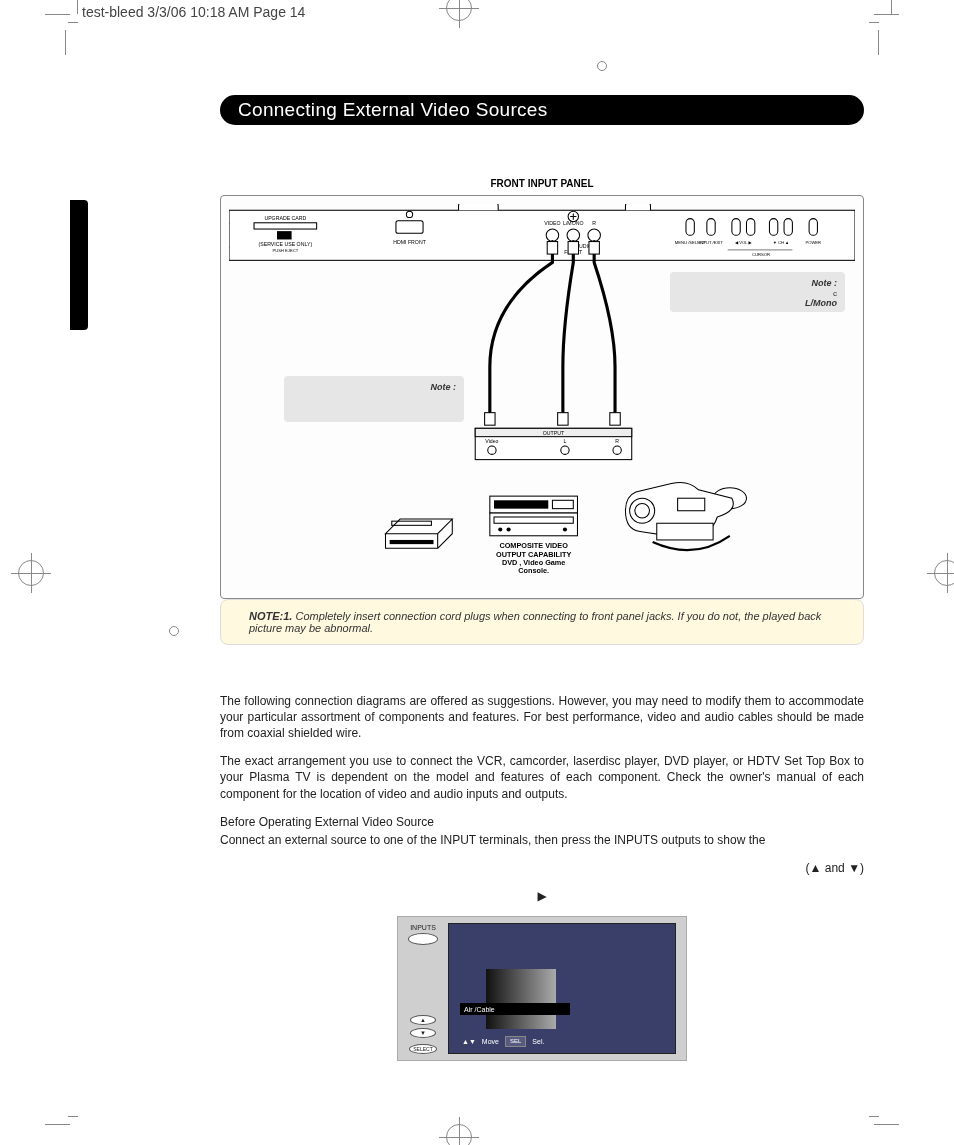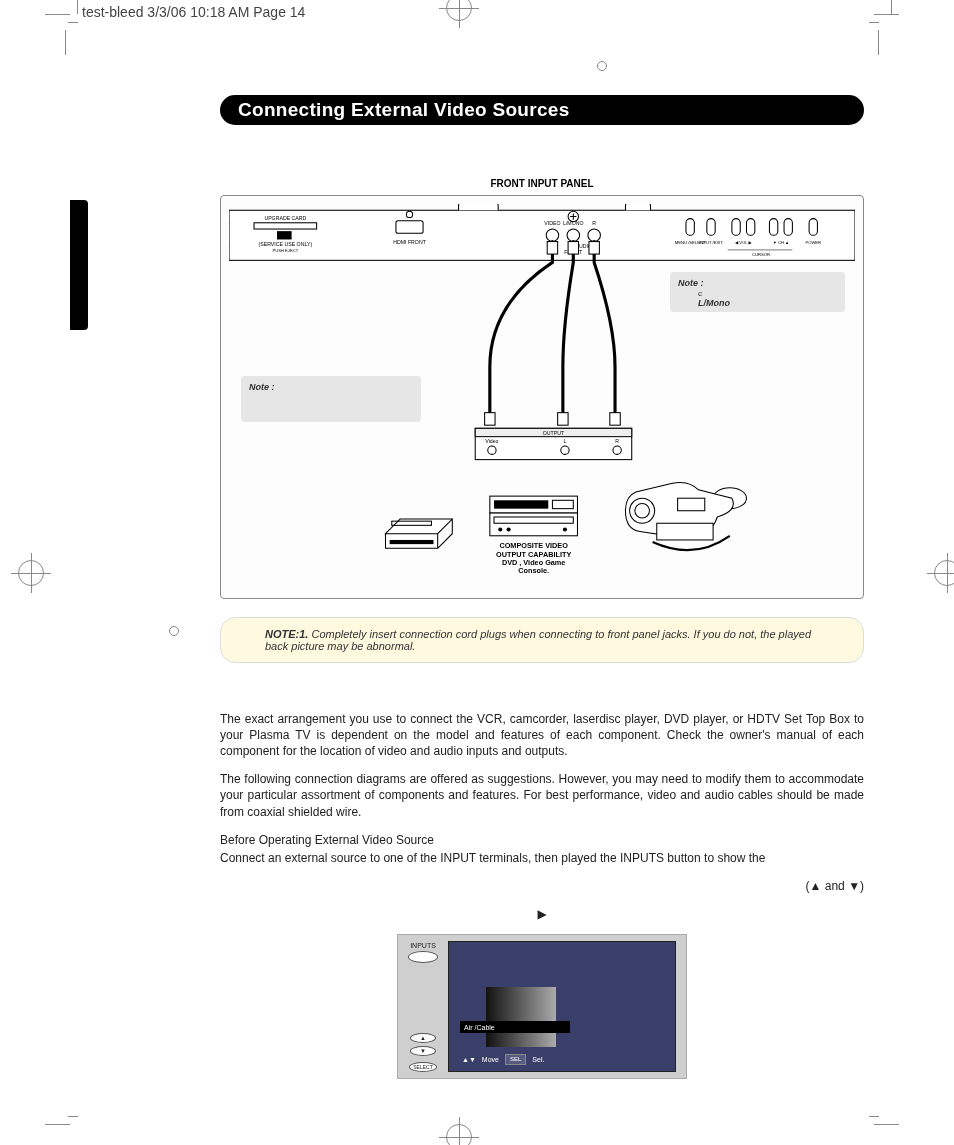--- a/index.html
+++ b/index.html
@@ -42,43 +42,42 @@
     position:absolute;left:70px;top:30px;right:70px;bottom:30px;
   }
   .side-black-tab{
     position:absolute;left:0;top:170px;width:18px;height:130px;background:#000;border-radius:0 4px 4px 0;
   }
   .inner{
     position:absolute;left:150px;top:65px;right:20px;
   }
   .title-bar{
     background:#000;color:#fff;border-radius:18px;padding:4px 18px;
-    font-weight:bold;font-size:19px;font-family:Arial;letter-spacing:0.3px;
+    font-weight:normal;font-size:19px;font-family:Arial;letter-spacing:0.3px;
   }
   .fig-wrap{
     border:1px solid #888;border-radius:4px;padding:8px;margin-top:70px;
-    padding-bottom:18px;position:relative;background:#fdfdfd;
+    padding-bottom:18px;position:relative;background:#fdfdfd;text-align:right;
   }
   .fig-label{
     position:absolute;top:-18px;left:50%;transform:translateX(-50%);
     font-size:10px;font-weight:bold;
   }
   .panel-svg{width:100%;height:auto;display:block;}
   .note-box{
     position:absolute;background:#e6e6e6;border-radius:4px;
-    font-size:9px;font-style:italic;font-weight:bold;color:#333;padding:6px 8px;
+    font-size:9px;font-style:italic;font-weight:bold;color:#333;padding:6px 8px;margin-left:43px;
   }
   .note-left{left:20px;top:180px;width:180px;height:46px;}
   .note-right{right:18px;top:76px;width:175px;height:40px;}
   .note-right .sub{font-weight:normal;font-style:normal;font-size:8px;}
   .note-right .emph{font-weight:bold;font-style:italic;}
   .yellow-note{
-    background:#fff9e0;border:1px solid #ddd;border-radius:15px;
-    padding:10px 44px;font-style:italic;font-size:11px;color:#333;
-    margin-top:18px;
+    background:#fff9e0;border:1px solid #ddd;border-radius:8px;
+    padding:10px 28px;font-style:italic;font-size:11px;color:#333;
   }
   .yellow-note b{font-weight:bold;}
   .body-text{
     font-size:12px;line-height:1.35;text-align:justify;margin-top:48px;color:#222;
   }
   .body-text p{margin:0 0 12px 0;}
   .sub-heading{
     font-weight:normal;font-size:12px;margin-top:8px;margin-bottom:2px;
   }
   .tv-screenshot{
@@ -257,24 +256,24 @@
         <text x="292" y="346" text-anchor="middle" class="svg-label" style="font-size:7px;font-weight:bold">DVD , Video Game</text>
         <text x="292" y="354" text-anchor="middle" class="svg-label" style="font-size:7px;font-weight:bold">Console.</text>
       </svg>
     </div>
 
     <div class="yellow-note">
       <b>NOTE:1. </b><span>Completely insert connection cord plugs when connecting to front panel jacks. If you do not, the played back picture may be abnormal.</span>
     </div>
 
     <div class="body-text">
+      <p>The following connection diagrams are offered as suggestions.  However, you may need to modify them to accommodate your particular assortment of components and features.  For best performance, video and audio cables should be made from coaxial shielded wire.</p>
       <p>The exact arrangement you use to connect the VCR, camcorder, laserdisc player, DVD player, or HDTV Set Top Box to your Plasma TV is dependent on the model and features of each component.  Check the owner's manual of each component for the location of video and audio inputs and outputs.</p>
-      <p>The following connection diagrams are offered as suggestions.  However, you may need to modify them to accommodate your particular assortment of components and features.  For best performance, video and audio cables should be made from coaxial shielded wire.</p>
       <div class="sub-heading">Before Operating External Video Source</div>
-      <p>Connect an external source to one of the INPUT terminals, then played the INPUTS button to show the</p>
+      <p>Connect an external source to one of the INPUT terminals, then press the INPUTS outputs to show the</p>
       <p style="text-align:right">(▲ and  ▼)</p>
       <p style="text-align:center">▶</p>
 
       <div class="tv-screenshot">
         <div class="tv-left">
           <div class="tv-left-label">INPUTS</div>
           <div class="tv-oval"></div>
           <div class="tv-arrows">
             <div class="tv-arrow-btn">▲</div>
             <div class="tv-arrow-btn">▼</div>

